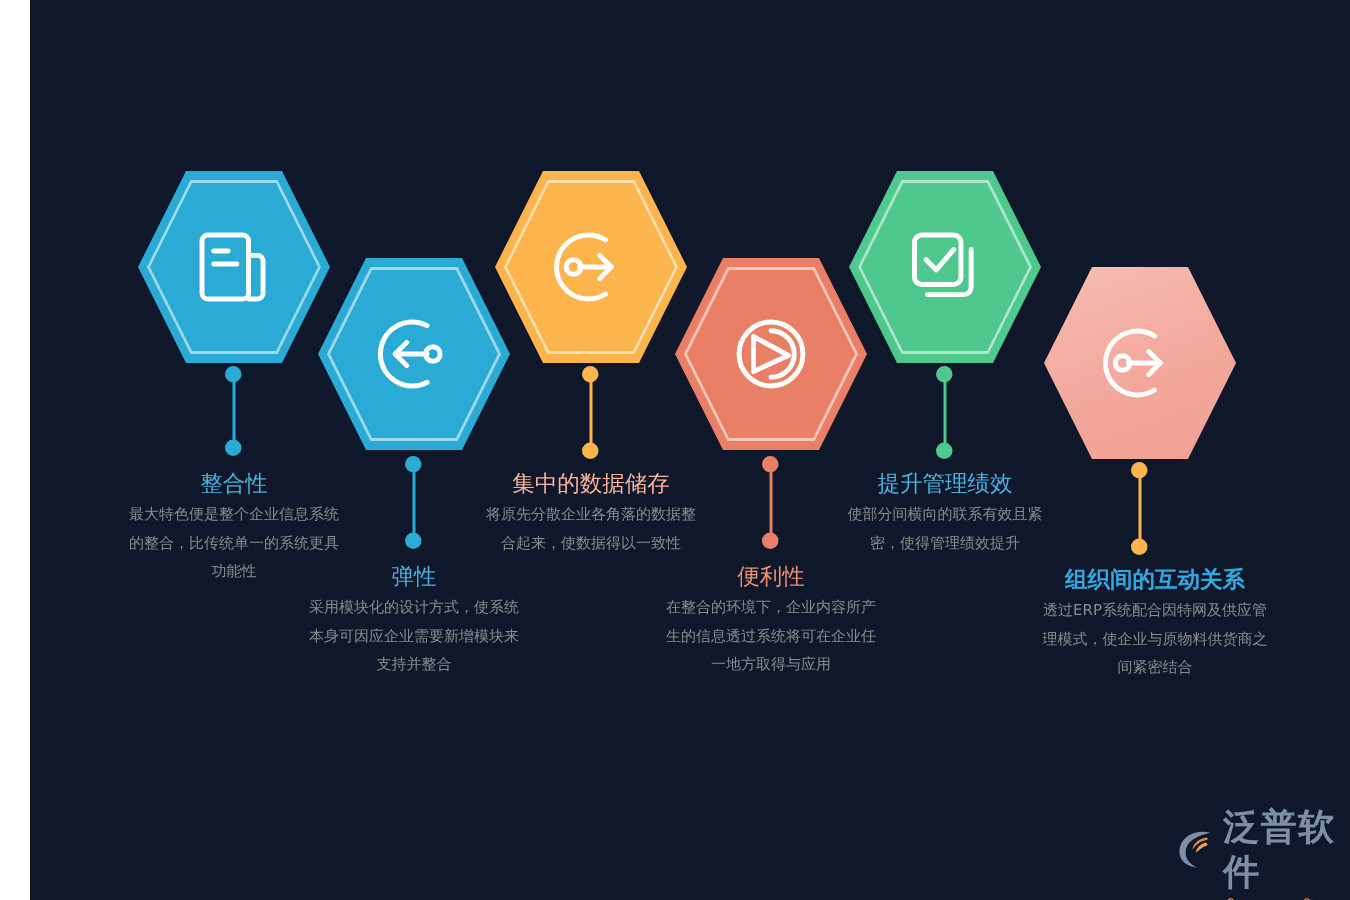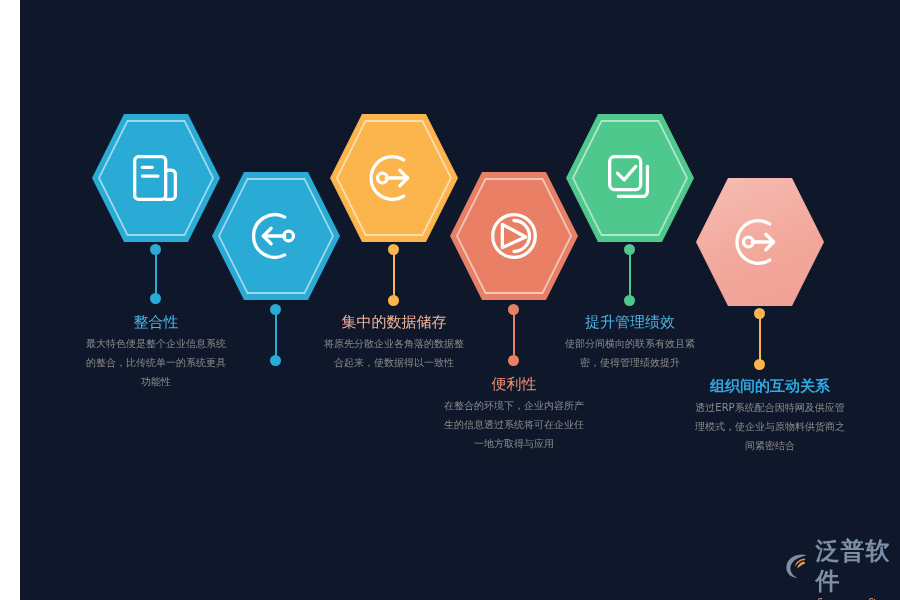--- a/index.html
+++ b/index.html
@@ -201,20 +201,24 @@
     <span class="line" style="background:#fbb54c;"></span>
     <span class="dot top" style="background:#fbb54c;"></span>
     <span class="dot bot" style="background:#fbb54c;"></span>
   </div>
 
   <div class="block" style="left:62px; top:312px;">
     <div class="title" style="color:#4ab3e0;">整合性</div>
     <div class="body">最大特色便是整个企业信息系统的整合，比传统单一的系统更具功能性</div>
   </div>
 
+  <div class="block" style="left:182px; top:374px;">
+    <div class="title" style="color:#4ab3e0;">弹性</div>
+    <div class="body">采用模块化的设计方式，使系统本身可因应企业需要新增模块来支持并整合</div>
+  </div>
 
   <div class="block" style="left:420px; top:374px;">
     <div class="title" style="color:#ef8f73;">便利性</div>
     <div class="body">在整合的环境下，企业内容所产生的信息透过系统将可在企业任一地方取得与应用</div>
   </div>
 
   <div class="block" style="left:300px; top:312px;">
     <div class="title" style="color:#f7b49c;">集中的数据储存</div>
     <div class="body">将原先分散企业各角落的数据整合起来，使数据得以一致性</div>
   </div>

